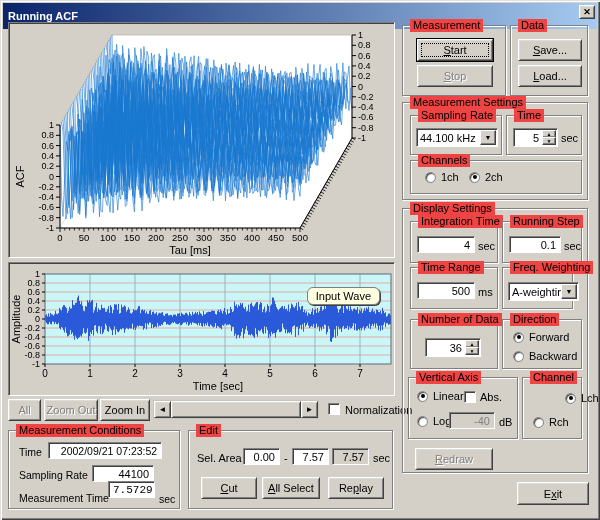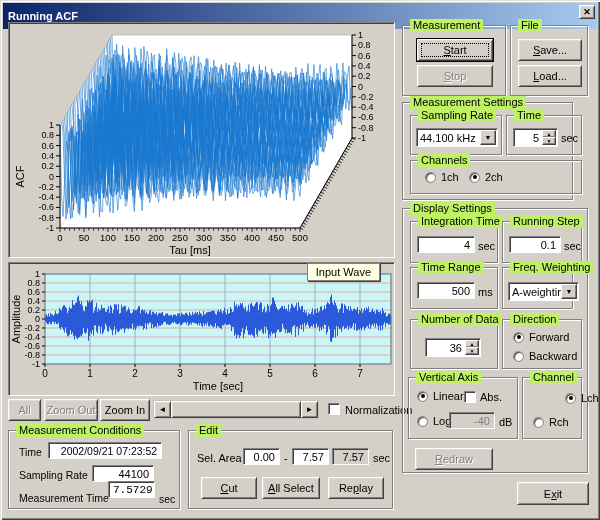--- a/index.html
+++ b/index.html
@@ -8,21 +8,21 @@
   .window{position:absolute;left:0;top:0;width:600px;height:520px;background:#d4d0c8;
     box-shadow:inset 1px 1px 0 #dfdfdf, inset 2px 2px 0 #ffffff, inset -1px -1px 0 #404040, inset -2px -2px 0 #808080;}
   .titlebar{position:absolute;left:3px;top:3px;right:3px;height:26px;display:flex;align-items:center;
     color:#fff;font-size:11px;font-weight:bold;padding-left:5px;}
   .tclose{position:absolute;right:2px;top:2px;width:16px;height:14px;background:#d4d0c8;
     border:1px solid;border-color:#fff #404040 #404040 #fff;box-shadow:inset 1px 1px 0 #dcdcd4, inset -1px -1px 0 #808080;
     font-size:9px;font-weight:bold;color:#000;display:flex;align-items:center;justify-content:center;cursor:default;}
   .panel{position:absolute;background:#d4d0c8;border:1px solid;border-color:#808080 #fff #fff #808080;
     box-shadow:inset 1px 1px 0 #404040;}
   .gb{position:absolute;border:1px solid #808080;box-shadow:1px 1px 0 #fff, inset 1px 1px 0 #fff;}
-  .gb>.lbl{position:absolute;top:-7px;left:7px;background:#bef264;padding:0 3px;font-size:11px;line-height:13px;white-space:nowrap;}
+  .gb>.lbl{position:absolute;top:-7px;left:7px;background:#ef4444;padding:0 3px;font-size:11px;line-height:13px;white-space:nowrap;}
   .btn{position:absolute;background:#d4d0c8;border:1px solid;border-color:#fff #404040 #404040 #fff;
     box-shadow:inset 1px 1px 0 #dcdcd4, inset -1px -1px 0 #808080;font-size:11px;color:#000;
     display:flex;align-items:center;justify-content:center;cursor:default;white-space:nowrap;}
   .btn.dis{color:#808080;text-shadow:1px 1px 0 #fff;}
   .btn.def{box-shadow:inset 1px 1px 0 #dcdcd4, inset -1px -1px 0 #808080, 0 0 0 1px #000;}
   .btn.def::after{content:'';position:absolute;left:3px;top:3px;right:3px;bottom:3px;border:1px dotted #000;}
   .fld{position:absolute;background:#fff;border:1px solid;border-color:#808080 #fff #fff #808080;
     box-shadow:inset 1px 1px 0 #404040;font-size:11px;display:flex;align-items:center;padding:0 4px;white-space:nowrap;}
   .fld.r{justify-content:flex-end;}
   .fld.c{justify-content:center;padding-left:12px;}
@@ -663,21 +663,21 @@
         <text x="215" y="113" text-anchor="middle" font-size="10" fill="#000">4</text>
         <line x1="260" y1="100" x2="260" y2="103" stroke="#000" stroke-width="1"></line>
         <text x="260" y="113" text-anchor="middle" font-size="10" fill="#000">5</text>
         <line x1="305" y1="100" x2="305" y2="103" stroke="#000" stroke-width="1"></line>
         <text x="305" y="113" text-anchor="middle" font-size="10" fill="#000">6</text>
         <line x1="350" y1="100" x2="350" y2="103" stroke="#000" stroke-width="1"></line>
         <text x="350" y="113" text-anchor="middle" font-size="10" fill="#000">7</text>
         <text x="208" y="126" text-anchor="middle" font-size="11" fill="#000">Time [sec]</text>
         <text x="10" y="55" text-anchor="middle" font-size="11" fill="#000" transform="rotate(-90 10 55)">Amplitude</text>
       </svg>
-    <div class="wavelabel" style="right:14px;top:0;">Input Wave</div>
+    <div class="wavelabel" style="right:14px;top:24px;border-radius:6px;">Input Wave</div>
   </div>
 
   <div class="btn dis" style="left:8px;top:399px;width:33px;height:22px;">All</div>
   <div class="btn dis" style="left:44px;top:399px;width:54px;height:22px;">Zoom Out</div>
   <div class="btn" style="left:100px;top:399px;width:50px;height:22px;">Zoom In</div>
 
   <div class="sbar" style="left:153px;top:400px;width:166px;height:19px;">
     <div class="sabtn" style="left:0;">
         <span>◄</span>
       </div>
@@ -714,26 +714,26 @@
     <div class="btn" style="left:139px;top:46px;width:56px;height:22px;">Re<u>p</u>lay</div>
   </div>
 
   <div class="gb" style="left:402px;top:25px;width:104px;height:71px;">
     <span class="lbl">Measurement</span>
     <div class="btn def" style="left:14px;top:13px;width:76px;height:22px;"><u>S</u>tart</div>
     <div class="btn dis" style="left:14px;top:39px;width:76px;height:22px;"><u>S</u>top</div>
   </div>
 
   <div class="gb" style="left:510px;top:25px;width:78px;height:71px;">
-    <span class="lbl">File</span>
+    <span class="lbl">Data</span>
     <div class="btn" style="left:7px;top:13px;width:64px;height:22px;"><u>S</u>ave...</div>
     <div class="btn" style="left:7px;top:39px;width:64px;height:22px;"><u>L</u>oad...</div>
   </div>
 
-  <div class="gb" style="left:402px;top:102px;width:171px;height:98px;">
+  <div class="gb" style="left:402px;top:102px;width:186px;height:98px;">
     <span class="lbl">Measurement Settings</span>
 
     <div class="gb" style="left:7px;top:12px;width:92px;height:40px;">
       <span class="lbl">Sampling Rate</span>
       <div class="combo" style="left:5px;top:12px;width:82px;height:19px;">
         <span>44.100 kHz</span>
         <div class="cbtn">
             <span>▼</span>
           </div>
       </div>

